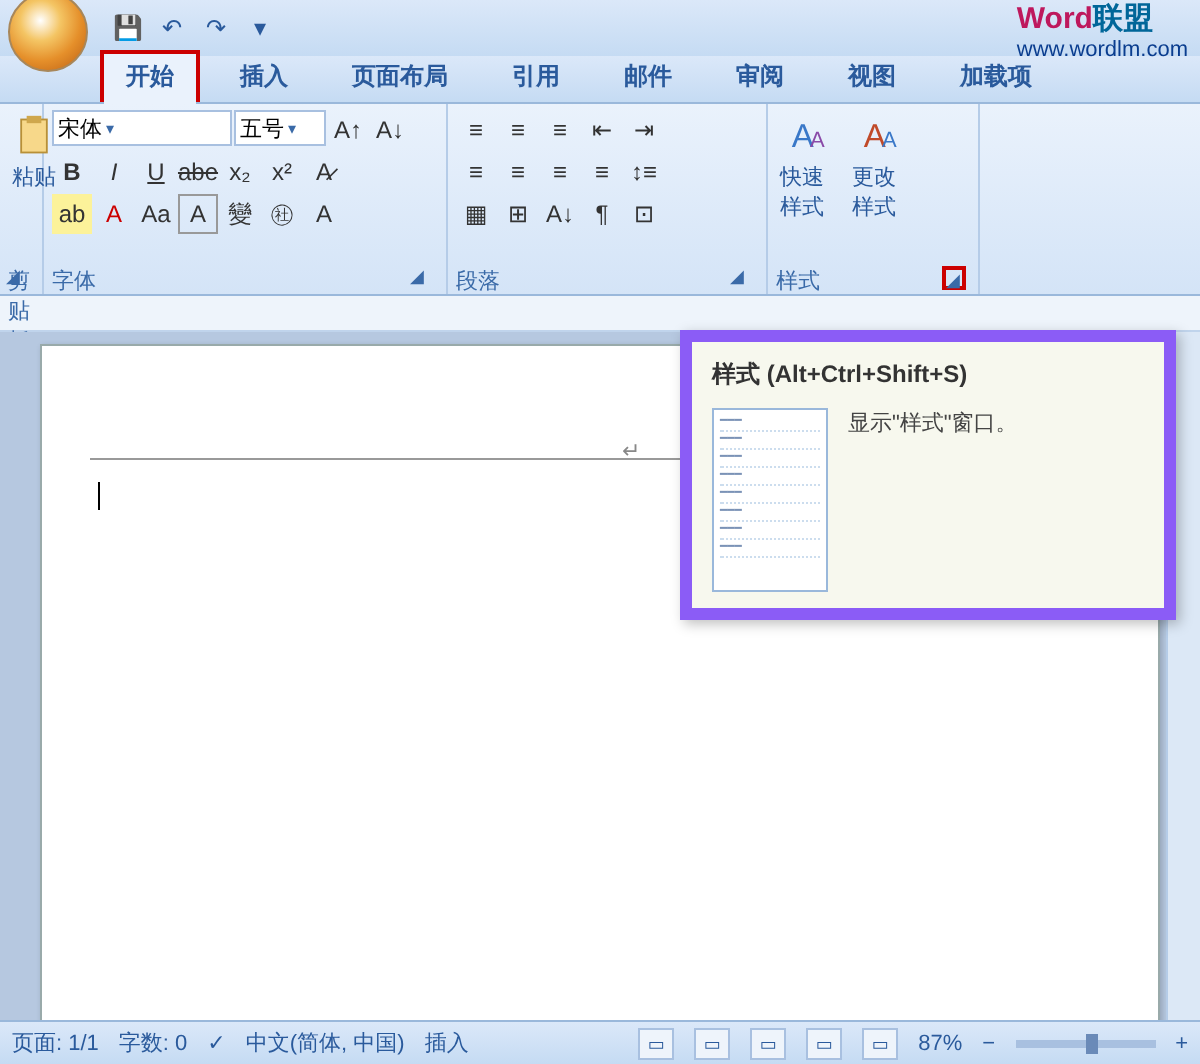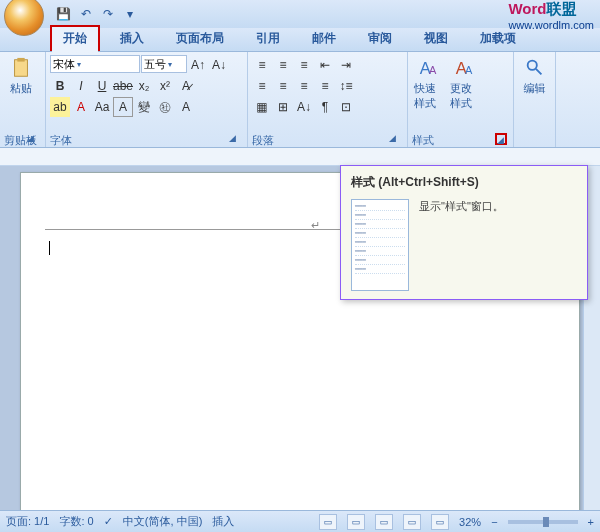--- a/index.html
+++ b/index.html
@@ -37,21 +37,21 @@
 
 .ruler { height: 18px; background: #eef4fb; border-bottom: 1px solid #c0d4ec; }
 .doc-area { position: absolute; top: 166px; left: 0; right: 0; bottom: 22px; background: #b6c8e0; display: flex; }
 .page { margin: 6px auto 0; background: #fff; width: 560px; height: 100%; border: 1px solid #9aa; box-shadow: 1px 1px 3px rgba(0,0,0,.2); position: relative; }
 .hdr-line { position: absolute; top: 56px; left: 24px; right: 24px; border-top: 1px solid #999; }
 .tab-stop { position: absolute; top: 46px; right: 24px; font-size: 11px; color: #888; }
 .tab-stop2 { position: absolute; top: 46px; left: 290px; font-size: 11px; color: #888; }
 .cursor { position: absolute; top: 68px; left: 28px; width: 1px; height: 14px; background: #000; }
 .vscroll { position: absolute; right: 0; top: 166px; bottom: 22px; width: 17px; background: #dce8f6; border-left: 1px solid #b5cce8; }
 
-.tooltip { position: absolute; left: 340px; top: 165px; width: 248px; border: 1px solid #8b5cf6; background: #f7f8ee; box-shadow: 2px 2px 6px rgba(0,0,0,.25); padding: 8px 10px; z-index: 50; }
+.tooltip { position: absolute; left: 340px; top: 165px; width: 248px; border: 6px solid #8b5cf6; background: #f7f8ee; box-shadow: 2px 2px 6px rgba(0,0,0,.25); padding: 8px 10px; z-index: 50; }
 .tooltip .tt-title { font-size: 12px; font-weight: bold; color: #333; margin-bottom: 8px; }
 .tooltip .tt-body { display: flex; gap: 10px; font-size: 11px; color: #444; }
 .tt-thumb { width: 58px; height: 92px; border: 1px solid #9ab8db; background: #fff; padding: 3px; font-size: 6px; line-height: 7px; color: #7a92b6; }
 .tt-thumb div { border-bottom: 1px dotted #cde; margin-bottom: 1px; }
 
 .status { position: absolute; left: 0; right: 0; bottom: 0; height: 22px; background: linear-gradient(#dbe8f9,#c5dbf3); display: flex; align-items: center; font-size: 11px; color: #2a5a9c; padding: 0 6px; gap: 10px; border-top: 1px solid #9ab8db; justify-content: center; }
 .status .spacer { flex: 1; }
 .vbtn { width: 18px; height: 16px; border: 1px solid #a8c0e0; background: #eef4fb; font-size: 9px; display: flex; align-items: center; justify-content: center; cursor: pointer; }
 .zoom-slider { width: 70px; height: 4px; background: #a8c0e0; position: relative; }
 .zoom-slider::after { content:""; position:absolute; left:35px; top:-3px; width:6px; height:10px; background:#6a8ab8; }
@@ -79,21 +79,21 @@
   <div class="tab">页面布局</div>
   <div class="tab">引用</div>
   <div class="tab">邮件</div>
   <div class="tab">审阅</div>
   <div class="tab">视图</div>
   <div class="tab">加载项</div>
 </div>
 
 <div class="ribbon">
 
-  <div class="group" style="width:46px">
+  <div class="group" style="width:22px">
     <div class="group-body">
       <div class="big-btn">
         <svg viewBox="0 0 24 24">
             <rect x="5" y="3" width="14" height="18" fill="#f7d88a" stroke="#b89038"></rect>
             <rect x="8" y="1" width="8" height="4" fill="#cfa74d"></rect>
           </svg>
         <span>粘贴</span>
       </div>
     </div>
     <div class="group-label"><span>剪贴板</span><span class="launcher">◢</span></div>
@@ -183,32 +183,20 @@
         <svg viewBox="0 0 24 24">
             <text x="2" y="18" font-size="18" fill="#c04a2a" font-family="serif">A</text>
             <text x="12" y="18" font-size="12" fill="#3a78c8">A</text>
           </svg>
         <span>更改样式</span>
       </div>
     </div>
     <div class="group-label"><span>样式</span><span class="launcher hl">◢</span></div>
   </div>
 
-  <div class="group" style="width:42px">
-    <div class="group-body">
-      <div class="big-btn">
-        <svg viewBox="0 0 24 24">
-            <circle cx="9" cy="9" r="5" fill="none" stroke="#3a78c8" stroke-width="2"></circle>
-            <line x1="13" y1="13" x2="19" y2="19" stroke="#3a78c8" stroke-width="2"></line>
-          </svg>
-        <span>编辑</span>
-      </div>
-    </div>
-    <div class="group-label"></div>
-  </div>
 </div>
 
 <div class="ruler"></div>
 
 <div class="doc-area">
   <div class="page">
     <div class="tab-stop">↵</div>
     <div class="tab-stop2">↵</div>
     <div class="hdr-line"></div>
     <div class="cursor"></div>
@@ -238,17 +226,17 @@
   <span>字数: 0</span>
   <span>✓</span>
   <span>中文(简体, 中国)</span>
   <span>插入</span>
   <span class="spacer"></span>
   <div class="vbtn">▭</div>
   <div class="vbtn">▭</div>
   <div class="vbtn">▭</div>
   <div class="vbtn">▭</div>
   <div class="vbtn">▭</div>
-  <span>32%</span>
+  <span>87%</span>
   <span>−</span>
   <div class="zoom-slider"></div>
   <span>+</span>
 </div>
 
 </body></html>

